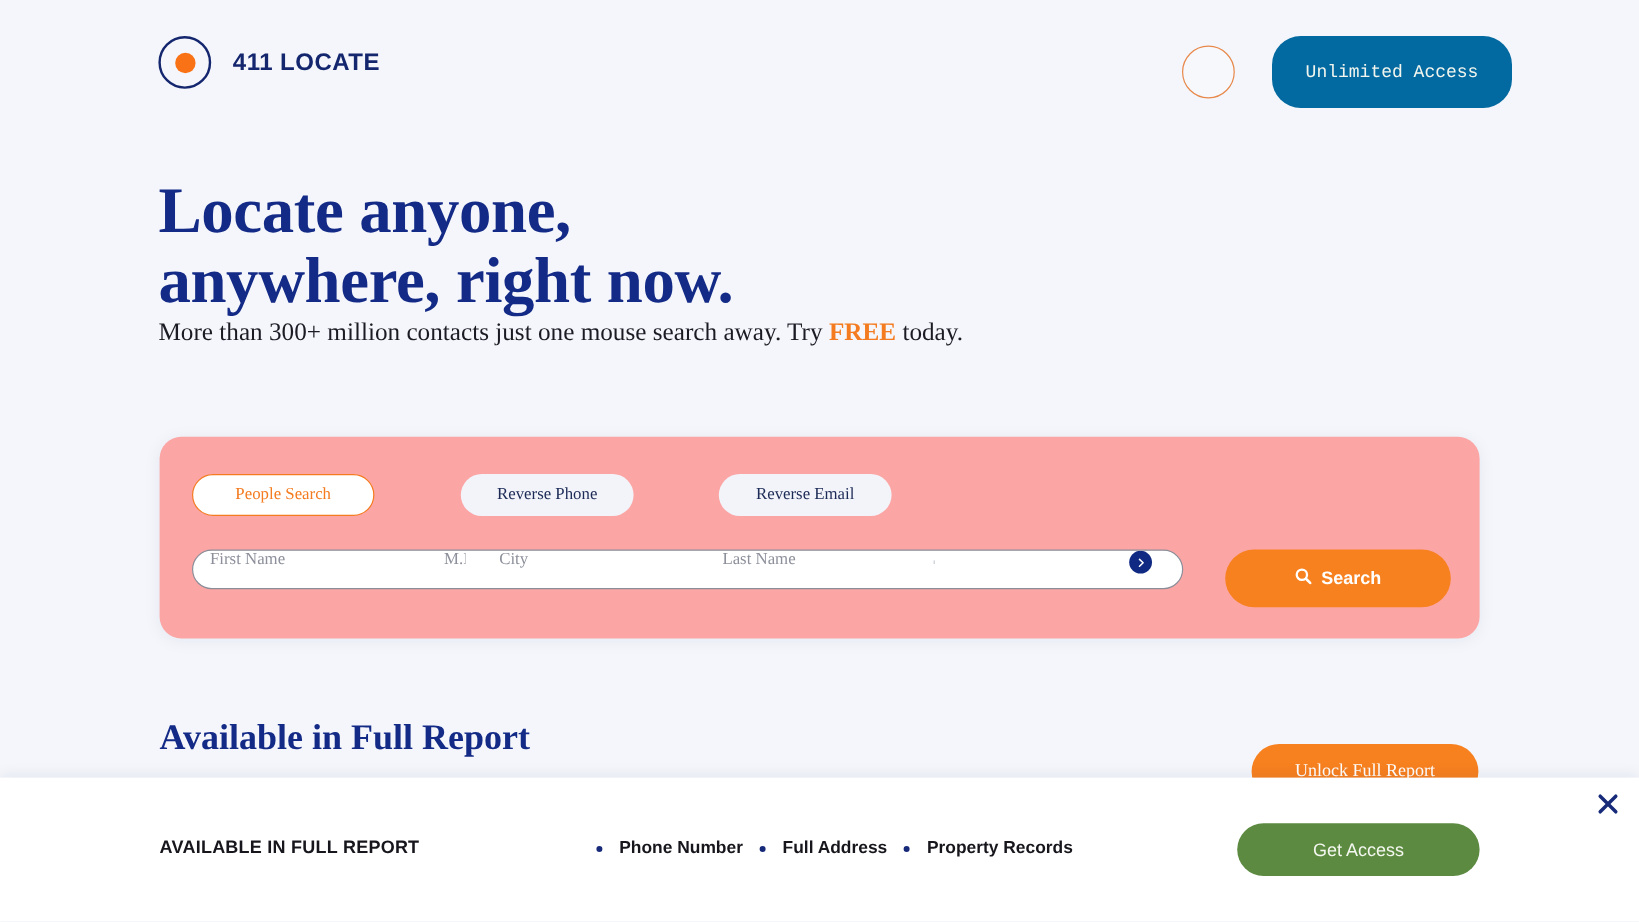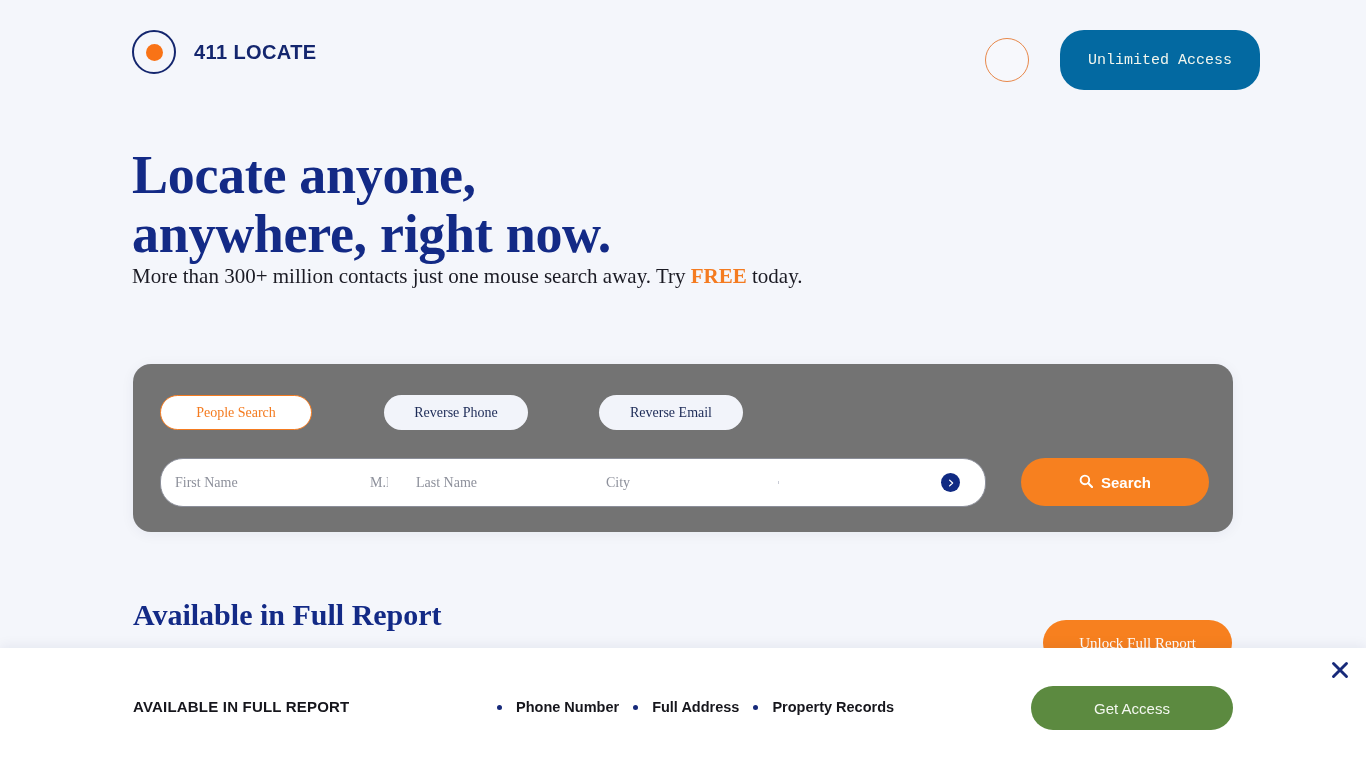--- a/index.html
+++ b/index.html
@@ -111,21 +111,21 @@
     font-weight: bold;
   }
 
   
   .search-card {
     position: absolute;
     left: 133px;
     top: 364px;
     width: 1100px;
     height: 168px;
-    background: #737373;
+    background: #fca5a5;
     border-radius: 18px;
     box-shadow: 0 2px 14px rgba(20, 35, 90, 0.06);
   }
   .tabs {
     position: absolute;
     left: 27px;
     top: 31px;
     display: flex;
   }
   .tab {
@@ -152,26 +152,26 @@
     border: none;
     margin-left: 72px;
   }
   .tab-idle.second { margin-left: 71px; }
 
   .search-bar {
     position: absolute;
     left: 27px;
     top: 94px;
     width: 826px;
-    height: 49px;
+    height: 33px;
     border: 1.3px solid #8b8e99;
     border-radius: 23px;
     box-sizing: border-box;
     display: flex;
-    align-items: center;
+    align-items: flex-start;
     background: #ffffff;
     overflow: hidden;
   }
   .field {
     display: flex;
     align-items: center;
     position: relative;
     box-sizing: border-box;
   }
   .field + .field::before {
@@ -375,25 +375,25 @@
     <div class="tab tab-idle second">Reverse Email</div>
   </div>
 
   <div class="search-bar">
     <div class="field f-first">
       <input type="text" placeholder="First Name" style="">
     </div>
     <div class="field f-mi">
       <input type="text" placeholder="M.I." style="">
     </div>
+    <div class="field f-city">
+      <input type="text" placeholder="City" style="">
+    </div>
     <div class="field f-last">
       <input type="text" placeholder="Last Name" style="">
-    </div>
-    <div class="field f-city">
-      <input type="text" placeholder="City" style="">
     </div>
     <div class="field f-state">
       <span class="chev-circle">
         <svg width="8" height="8" viewBox="0 0 8 8" aria-hidden="true">
           <path d="M2.6 1.1 L5.6 4 L2.6 6.9" fill="none" stroke="#ffffff" stroke-width="1.3" stroke-linecap="round" stroke-linejoin="round"></path>
         </svg>
       </span>
     </div>
   </div>
 

